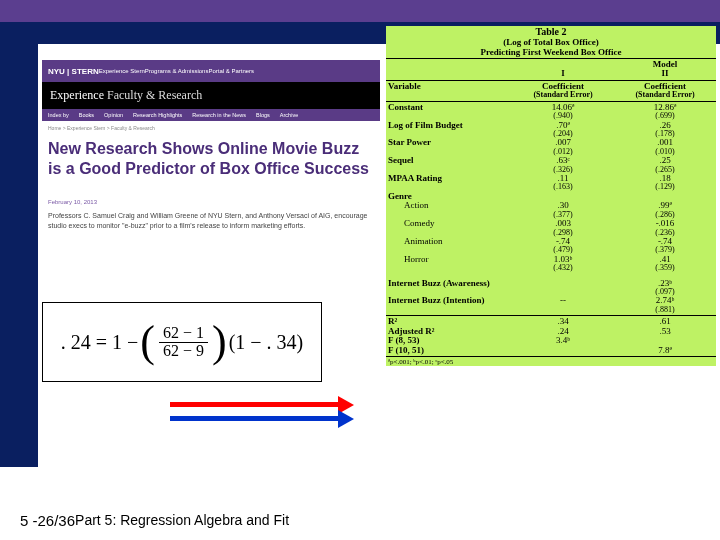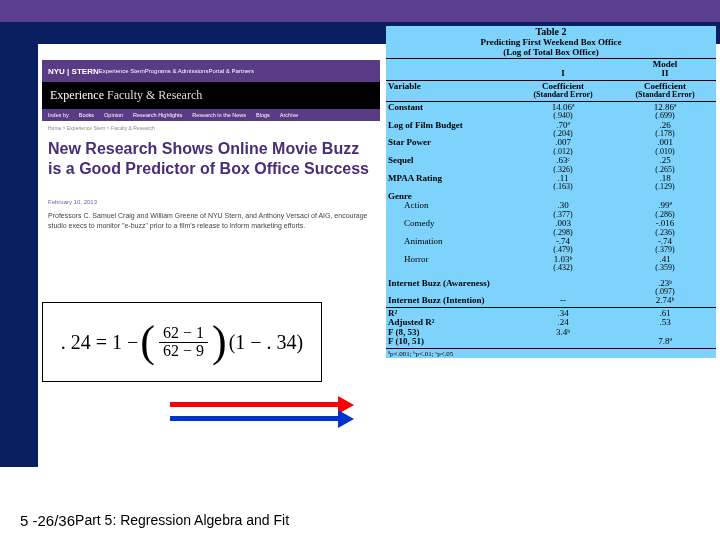--- a/index.html
+++ b/index.html
@@ -76,21 +76,21 @@
     border-left: 16px solid currentColor;
     border-top: 9px solid transparent;
     border-bottom: 9px solid transparent;
   }
   .arrow.red { color: #ff0000; }
   .arrow.blue { color: #0033cc; }
 
   
   .regtbl {
     position: absolute; top: 26px; left: 386px; width: 330px;
-    background: #7dd3fc;
+    background: #bef264;
     font-family: "Times New Roman", serif;
     font-size: 9px; color: #000;
   }
   .regtbl .title { text-align: center; font-weight: bold; font-size: 10px; }
   .regtbl .sub { text-align: center; font-weight: bold; font-size: 9px; }
   .regtbl .c0 { width: 126px; padding-left: 2px; }
   .regtbl .c1 { width: 102px; text-align: center; }
   .regtbl .c2 { width: 102px; text-align: center; }
   .regtbl .hr { border-top: 1px solid #000; margin: 1px 0; }
   .regtbl .hdr { font-weight: bold; }
@@ -156,22 +156,22 @@
   </div>
 </div>
 
 <div class="arrows">
   <div class="arrow red"></div>
   <div class="arrow blue"></div>
 </div>
 
 <div class="regtbl">
   <div class="title">Table 2</div>
+  <div class="sub">(Log of Total Box Office)</div>
   <div class="sub">Predicting First Weekend Box Office</div>
-  <div class="sub">(Log of Total Box Office)</div>
   <div class="hr"></div>
   <div class="row">
       <div class="c0"></div>
       <div class="c1"></div>
       <div class="c2 bold">Model</div>
     </div>
   <div class="row hdr">
     <div class="c0"></div>
     <div class="c1">I</div>
     <div class="c2">II</div>
@@ -297,20 +297,25 @@
       <div class="row small">
         <div class="c0"></div>
         <div class="c1"></div>
         <div class="c2">(.097)</div>
       </div>
       <div class="row">
         <div class="c0 bold" style="">Internet Buzz (Intention)</div>
         <div class="c1">--</div>
         <div class="c2">2.74ᵇ</div>
       </div>
+      <div class="row small">
+        <div class="c0"></div>
+        <div class="c1"></div>
+        <div class="c2">(.881)</div>
+      </div>
     </div>
   <div class="hr"></div>
   <div id="rows-stats">
       <div class="row">
         <div class="c0 bold">R²</div>
         <div class="c1">.34</div>
         <div class="c2">.61</div>
       </div>
       <div class="row">
         <div class="c0 bold">Adjusted R²</div>

